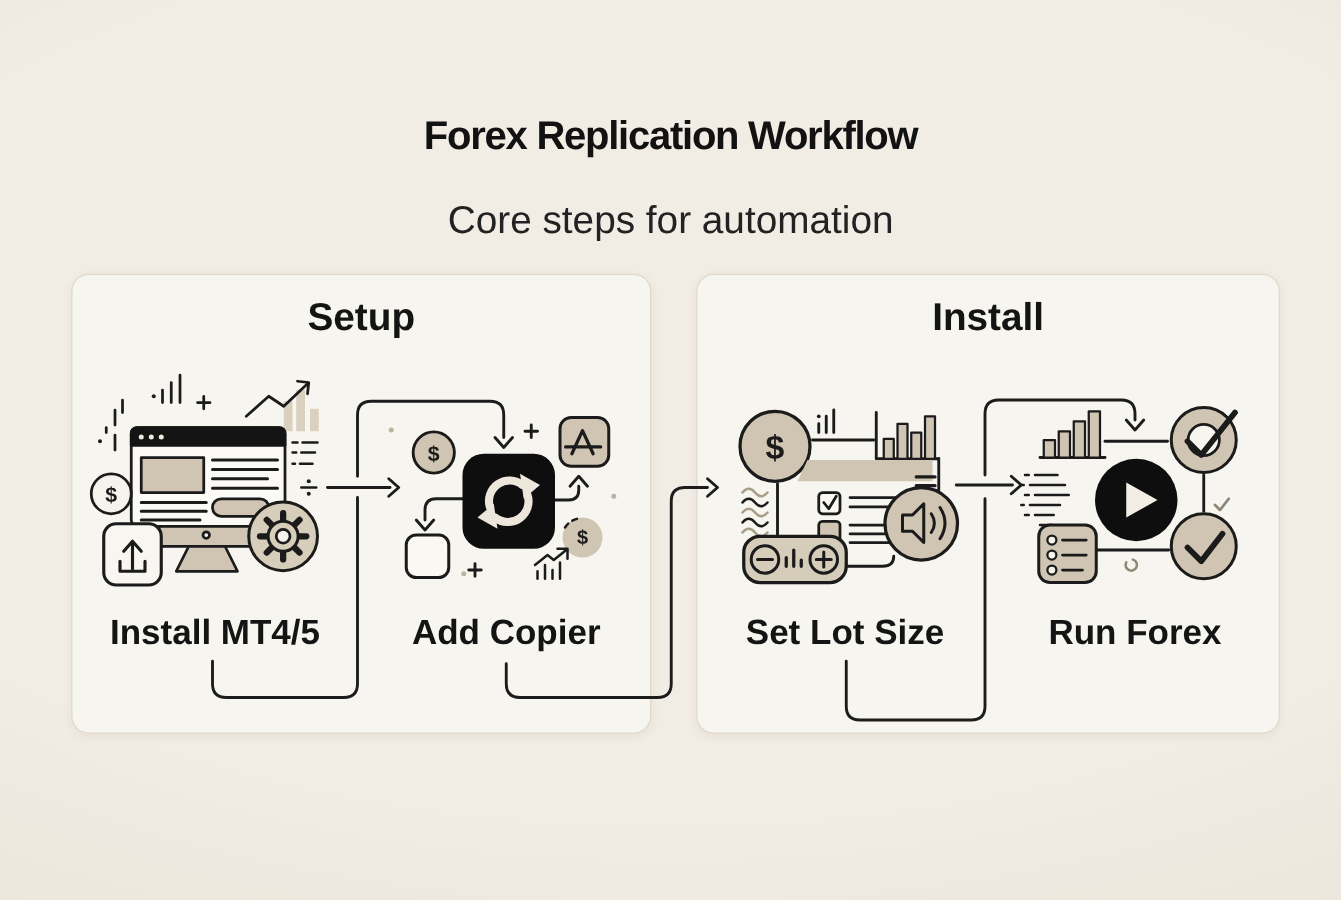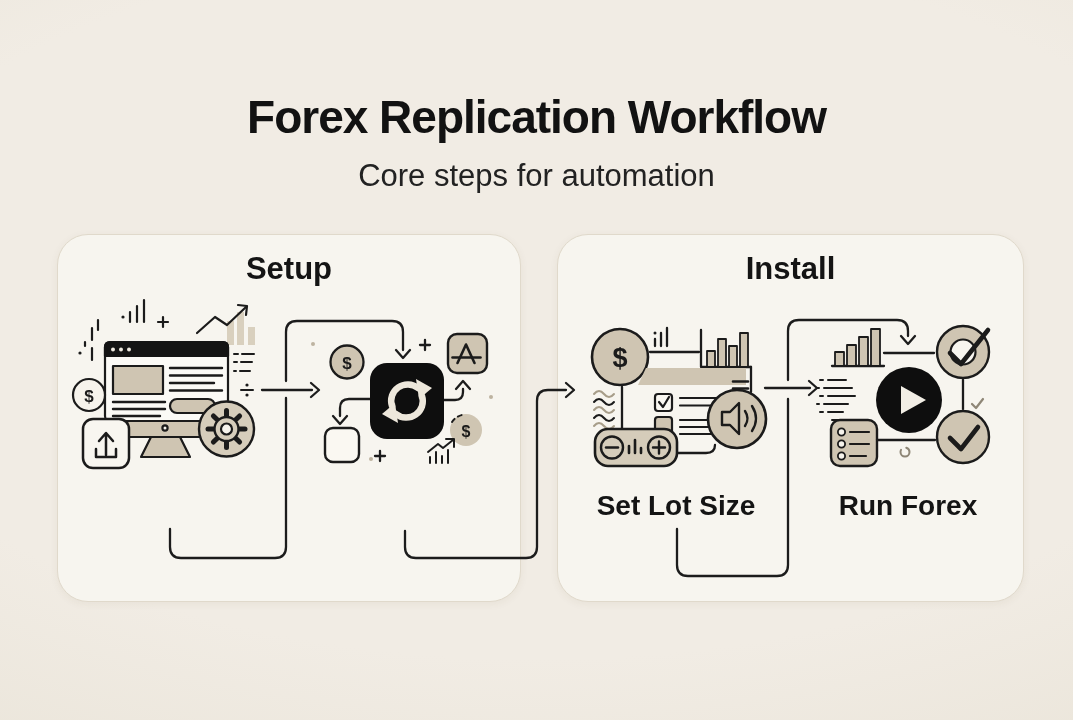--- a/index.html
+++ b/index.html
@@ -3,28 +3,28 @@
 <meta charset="utf-8">
 <style>
   html,body{margin:0;padding:0;background:#d8d2c6;}
   .stage{
     position:relative;width:1073px;height:720px;margin:0 auto;overflow:hidden;
     background:radial-gradient(ellipse 120% 90% at 50% 42%, #F1ECE4 55%, #E7E1D4 100%);
     font-family:"Liberation Sans", sans-serif;color:#161616;
   }
   .title{
     position:absolute;left:0;top:90px;width:100%;text-align:center;
-    font-size:46px;font-weight:800;letter-spacing:-1px;color:#121212;
+    font-size:32px;font-weight:800;letter-spacing:-1px;color:#121212;
   }
   .subtitle{
     position:absolute;left:0;top:158px;width:100%;text-align:center;
     font-size:31px;font-weight:400;color:#222;
   }
   .panel{
-    position:absolute;top:234px;height:366px;border-radius:31px;
+    position:absolute;top:219px;height:366px;border-radius:14px;
     background:#F7F5EF;border:1px solid #E0D9CB;
     box-shadow:0 2px 8px rgba(80,65,40,.06);
   }
   .panel.left{left:57px;width:462px;}
   .panel.right{left:557px;width:465px;}
   .panel-title{
     position:absolute;top:16px;left:0;width:100%;text-align:center;
     font-size:31px;font-weight:700;color:#141414;
   }
   .step-label{
@@ -45,20 +45,22 @@
   <div class="title">Forex Replication Workflow</div>
   <div class="subtitle">Core steps for automation</div>
 
   <div class="panel left">
     <div class="panel-title">Setup</div>
   </div>
   <div class="panel right">
     <div class="panel-title">Install</div>
   </div>
 
+  <div class="step-label lbl" style="left:172px">Install MT4/5</div>
+  <div class="step-label lbl" style="left:405px">Add Copier</div>
   <div class="step-label lbl" style="left:676px">Set Lot Size</div>
   <div class="step-label lbl" style="left:908px">Run Forex</div>
 
   <svg class="overlay" width="1073" height="720" viewBox="0 0 1073 720">
     <g fill="none" stroke="#1c1c1c" stroke-width="2.3" stroke-linecap="round" stroke-linejoin="round">
 
       <path d="M170 529 L170 547 Q170 558 181 558 L275 558 Q286 558 286 547 L286 398 M286 381 L286 332 Q286 321 297 321 L392 321 Q403 321 403 332 L403 350"></path>
       <path d="M396 350 L403 358 L410 350"></path>
 
       <path d="M262 390 L312 390"></path>

